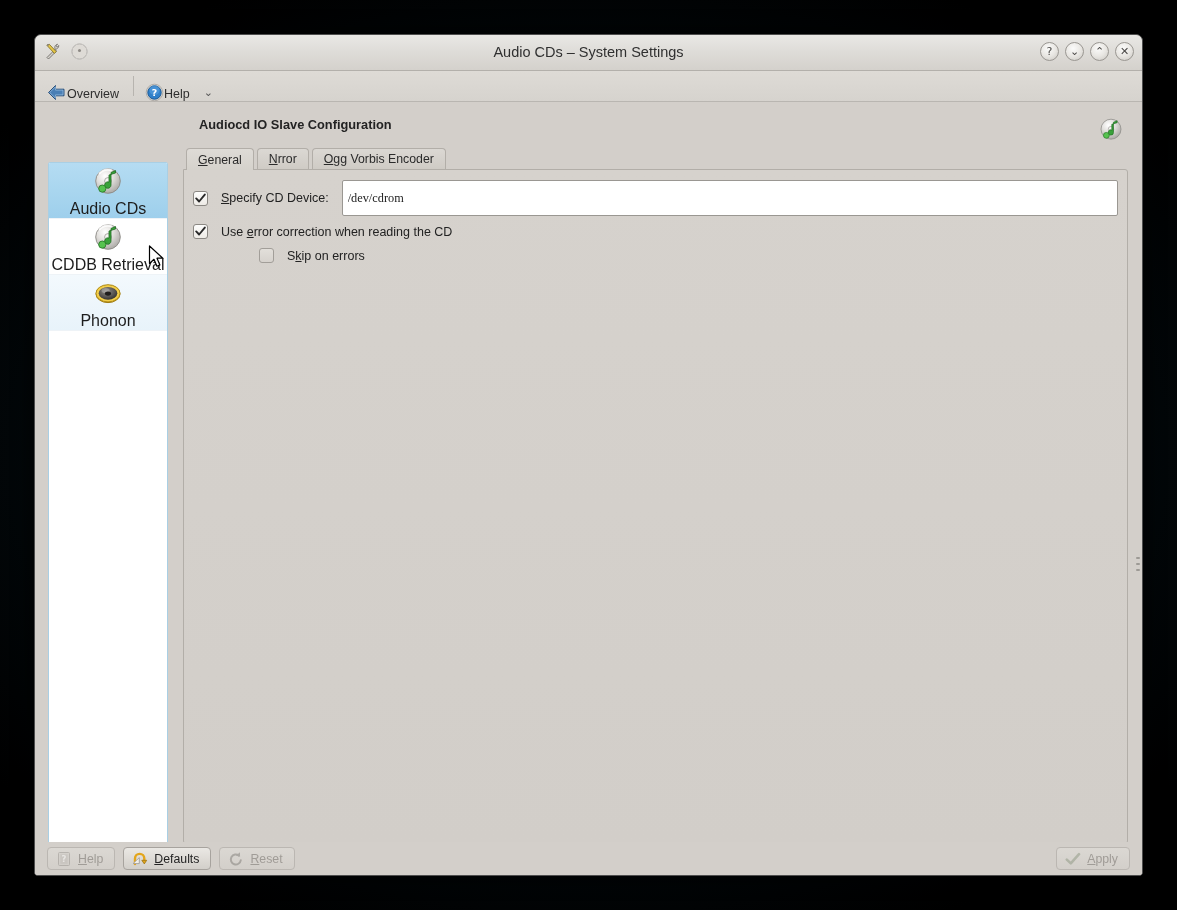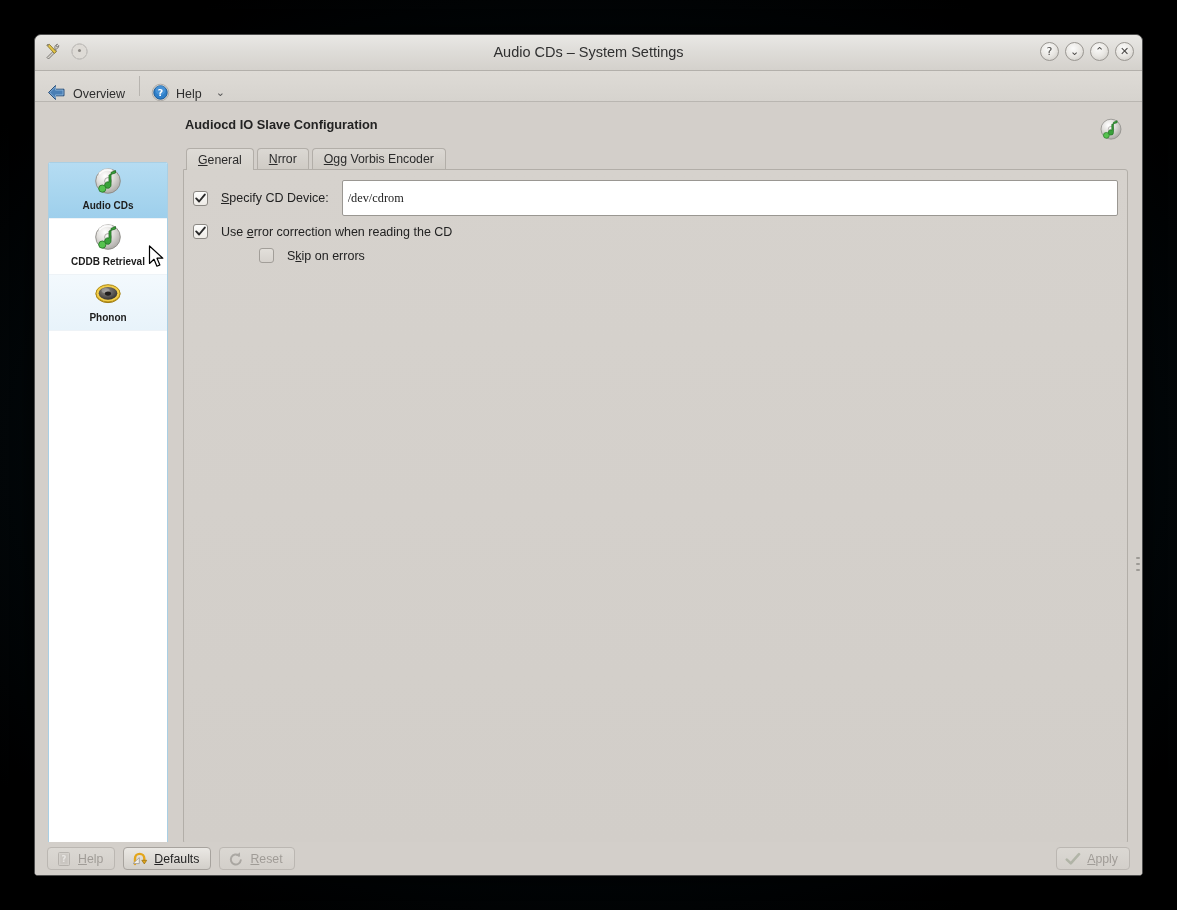--- a/index.html
+++ b/index.html
@@ -68,21 +68,21 @@
   
   .toolbar {
     height: 31px;
     background: linear-gradient(to bottom, #dedbd6 0%, #d6d3ce 100%);
     border-bottom: 1px solid #b9b6b1;
     display: flex; align-items: center;
     padding-left: 7px;
     gap: 2px;
   }
   .tbtn {
-    display: flex; align-items: center; gap: 6px;
+    display: flex; align-items: center; gap: 0;
     padding: 18px 7px 2px 4px;
     border-radius: 3px;
     font-size: 12.5px; color: #2e2e2e;
     cursor: default;
     justify-content: flex-end;
   }
   .toolsep {
     width: 1px; height: 20px; margin: 0 5px;
     background: #b7b4af;
   }
@@ -121,34 +121,35 @@
     border-bottom: 1px solid #eef3f7;
   }
   .mod-item.selected {
     background: linear-gradient(to bottom, #b5dcf2 0%, #a9d6ef 50%, #9ecfec 100%);
   }
   .mod-item.hover {
     background: linear-gradient(to bottom, #f3f9fd 0%, #e8f3fa 100%);
   }
   .mod-icon { width: 32px; height: 32px; display:block; margin-bottom: 2px; }
   .mod-label {
-    font-size: 10px; font-weight: bold; color: #1d1d1d;
-    text-align: left; line-height: 1.1;
+    font-size: 16px; font-weight: normal; color: #1d1d1d;
+    text-align: right; line-height: 1.1;
   }
 
   
   .content {
     position: absolute;
     left: 148px; top: 9px;
     width: 945px; height: 764px;
   }
   .content-head {
     position: relative;
     height: 36px;
     padding: 6px 0 0 2px;
+    margin-left: 14px;
   }
   .content-title {
     font-size: 12.8px; font-weight: bold; color: #232323;
   }
   .content-head-icon {
     position: absolute; right: 4px; top: 6px;
     width: 26px; height: 26px;
   }
 
   

